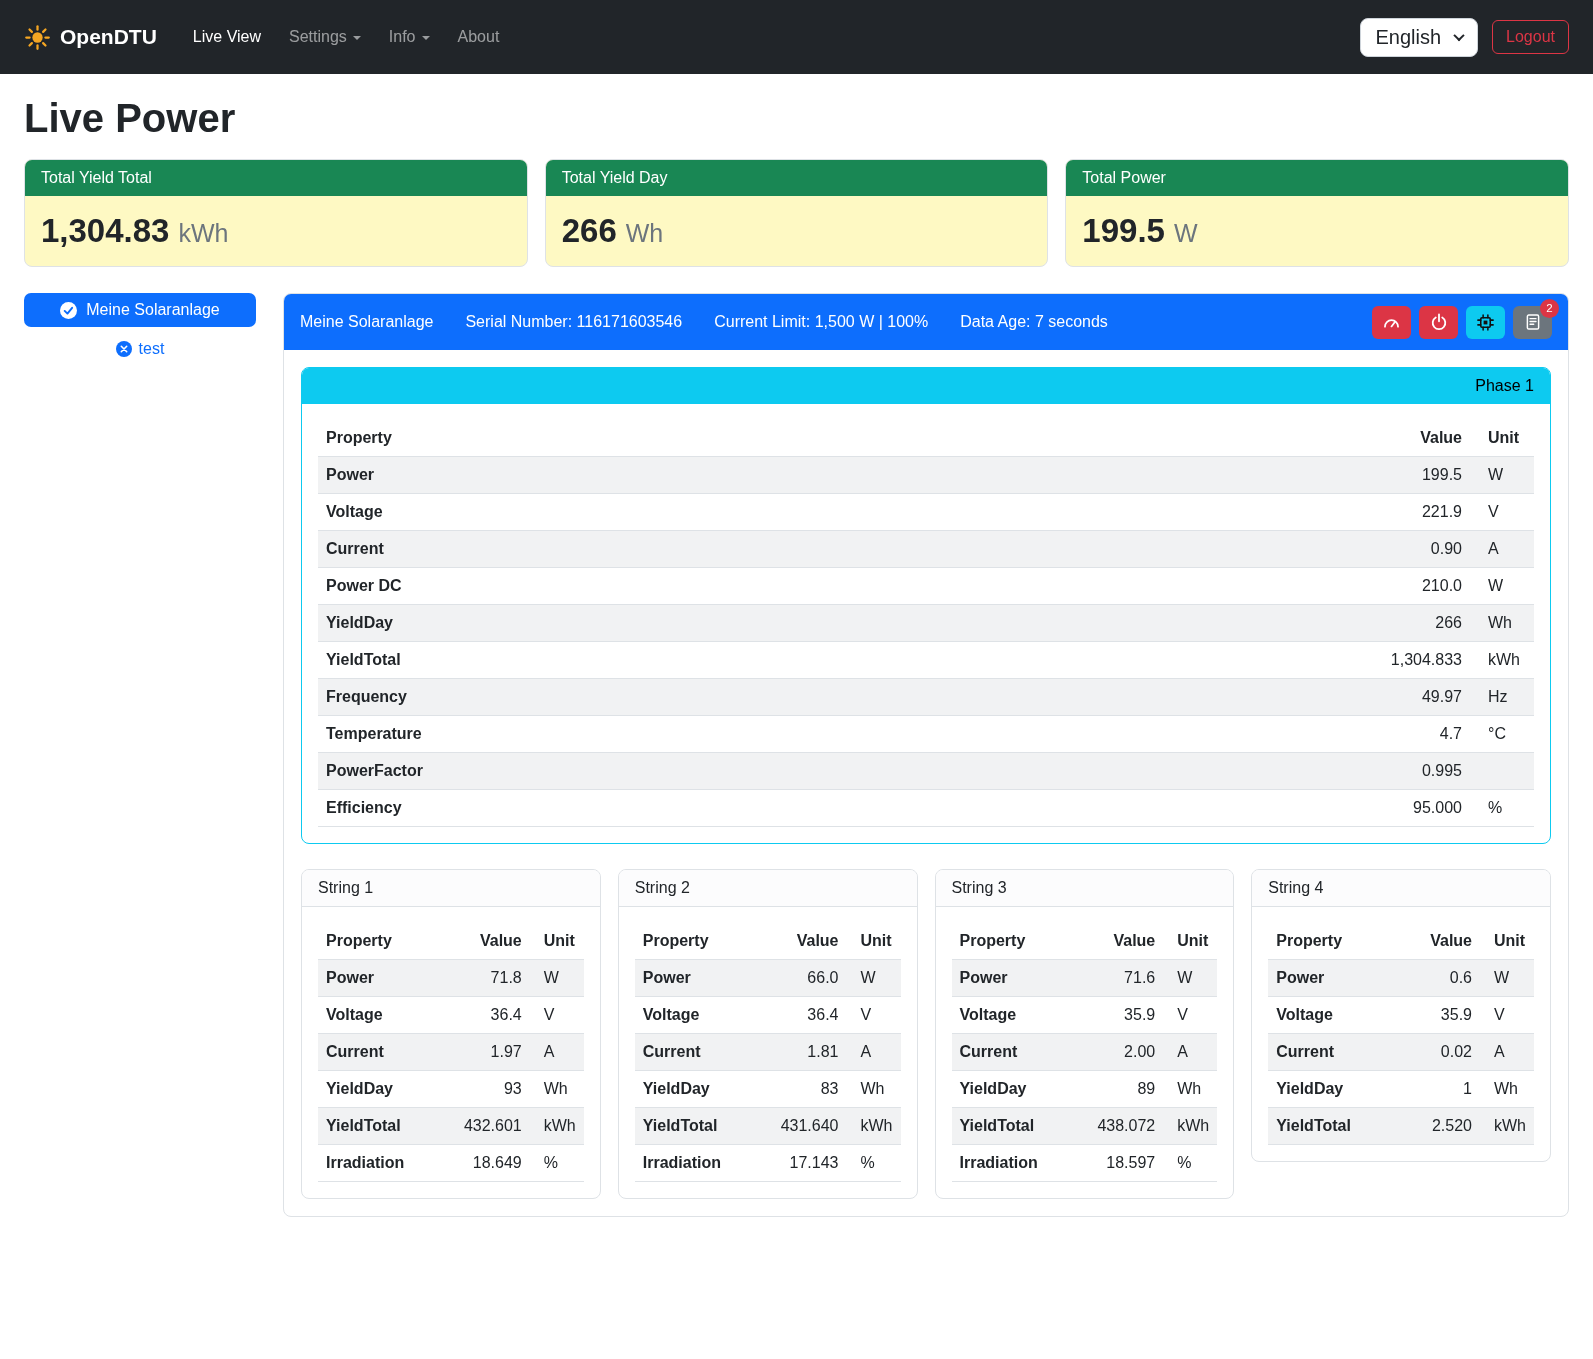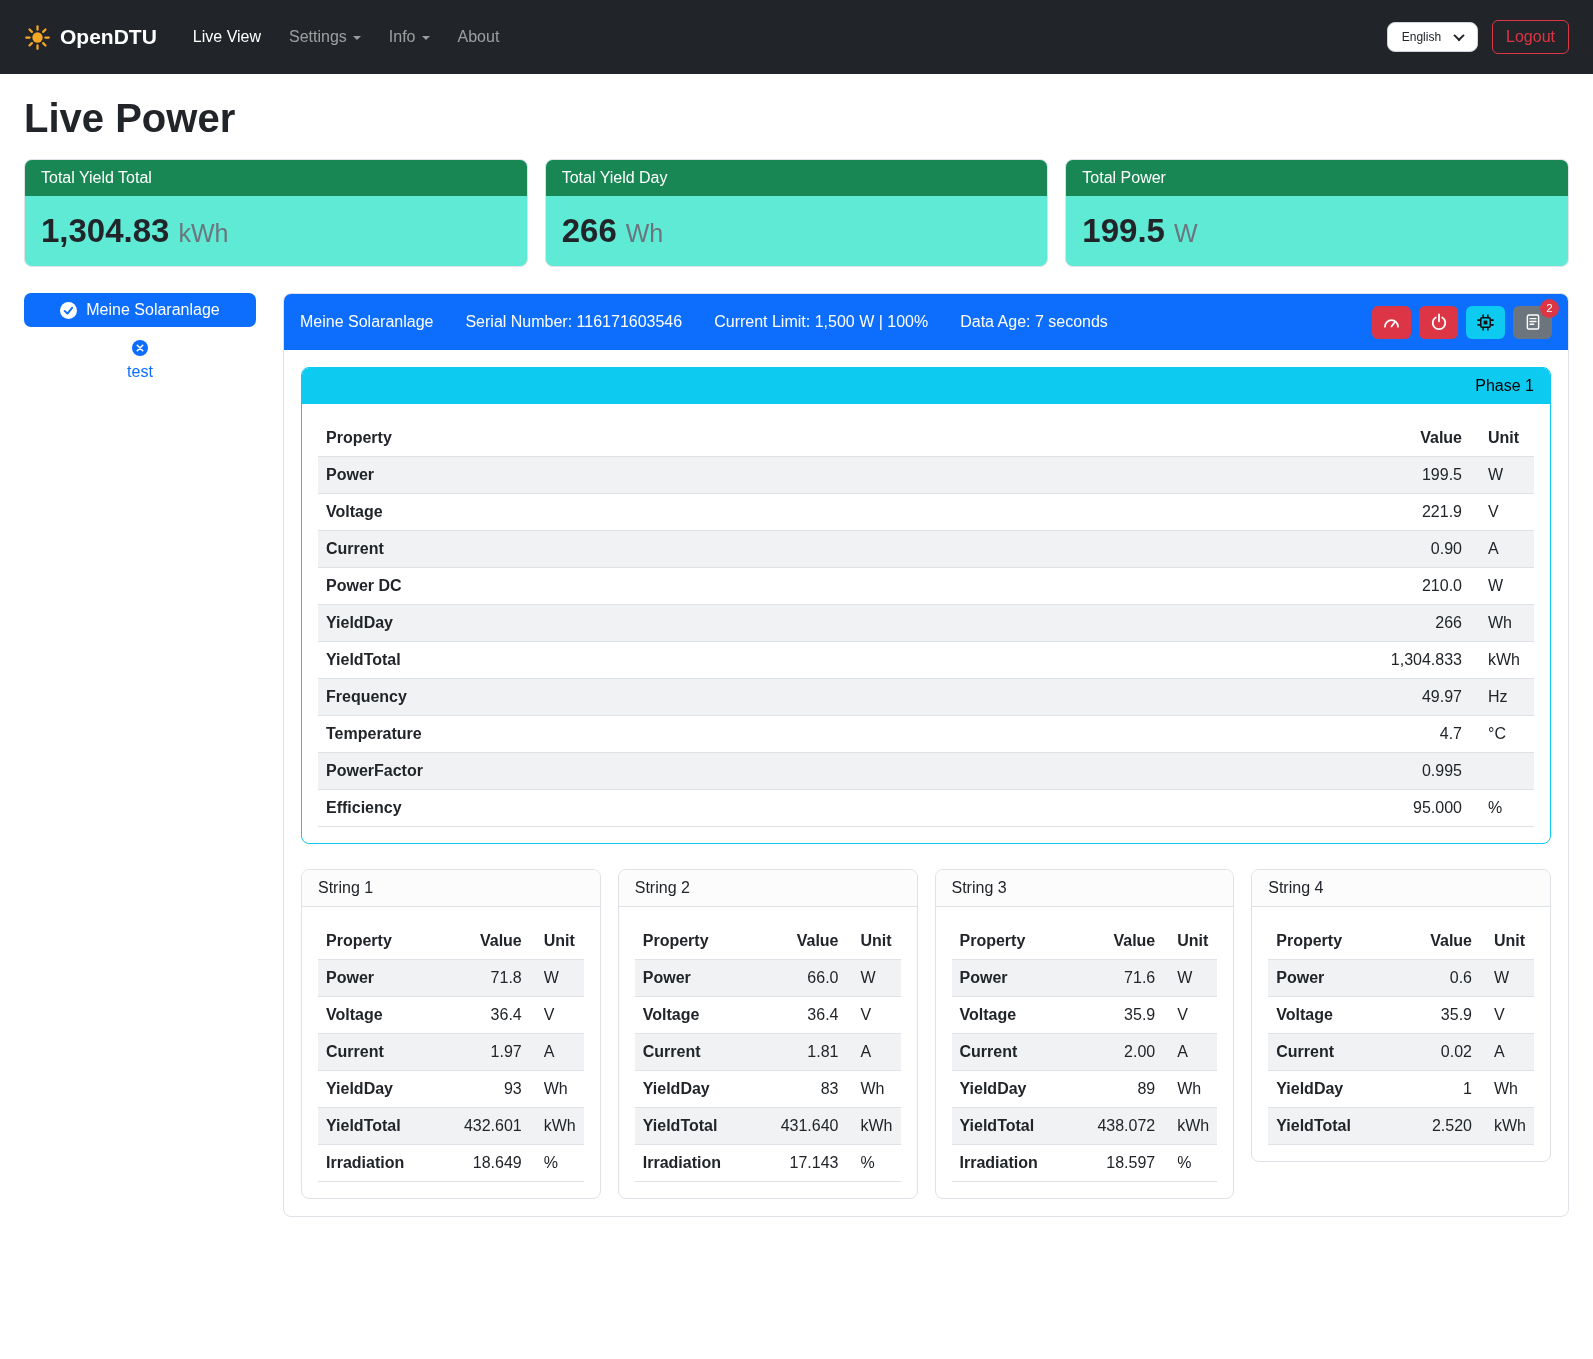--- a/index.html
+++ b/index.html
@@ -19,49 +19,49 @@
   .nav-link { color:rgba(255,255,255,.55); font-size:16px; padding:8px 12px; cursor:pointer; }
   .nav-link.active { color:#fff; }
   .caret {
     display:inline-block; margin-left:6px; vertical-align:middle;
     border-left:4px solid transparent; border-right:4px solid transparent;
     border-top:4.5px solid currentColor;
   }
   .nav-right { margin-left:auto; display:flex; align-items:center; gap:14px; }
   .lang-select {
     background:#fff; color:#212529; border:1px solid #ced4da; border-radius:8px;
-    padding:7px 14px; font-size:12px; display:flex; align-items:center; gap:14px; cursor:pointer;
+    padding:7px 14px; font-size:20px; display:flex; align-items:center; gap:14px; cursor:pointer;
   }
   .chev { width:8px; height:8px; border-right:2px solid #212529; border-bottom:2px solid #212529; transform:rotate(45deg) translate(-1px,-1px); }
   .logout-btn {
     background:transparent; color:#dc3545; border:1px solid #dc3545; border-radius:6px;
     padding:7px 13px; font-size:16px; cursor:pointer; font-family:inherit;
   }
 
   
   .container { padding:8px 24px 24px; }
   h1.page-title { font-size:40px; font-weight:700; margin:14px 0 18px; }
 
   .summary-row { display:flex; gap:17px; margin-bottom:26px; }
-  .summary-card { flex:1; border:1px solid #dee2e6; border-radius:8px; overflow:hidden; background:#5eead4; }
+  .summary-card { flex:1; border:1px solid #dee2e6; border-radius:8px; overflow:hidden; background:#fef9c3; }
   .summary-head { background:#198754; color:#fff; font-size:16px; padding:9px 16px; }
   .summary-body { padding:16px; text-align:left; }
   .summary-value { font-size:33px; font-weight:700; color:#212529; }
   .summary-unit { font-size:25px; color:#6c757d; margin-left:9px; font-weight:400; }
 
   .layout { display:flex; gap:27px; align-items:flex-start; }
 
   
   .sidebar { width:232px; flex:none; }
   .inv-select-btn {
     width:100%; background:#0d6efd; border:none; color:#fff; font-size:16px; font-family:inherit;
     border-radius:7px; padding:8px 10px; display:flex; align-items:center; justify-content:center;
     gap:9px; cursor:pointer;
   }
-  .inv-other { margin-top:13px; display:flex; align-items:center; justify-content:center; gap:7px; color:#0d6efd; font-size:16px; cursor:pointer;flex-direction:column; }
+  .inv-other { margin-top:13px; display:flex; align-items:center; justify-content:center; gap:7px; color:#0d6efd; font-size:16px; cursor:pointer; }
 
   
   .inverter-card { flex:1; border:1px solid #dee2e6; border-radius:8px; background:#fff; }
   .inverter-head {
     background:#0d6efd; color:#fff; border-radius:7px 7px 0 0;
     display:flex; align-items:center; gap:32px; padding:10px 16px; min-height:56px; font-size:16px;
   }
   .head-actions { margin-left:auto; display:flex; gap:8px; }
   .icon-btn {
     width:39px; height:33px; border:none; border-radius:6px; cursor:pointer;

